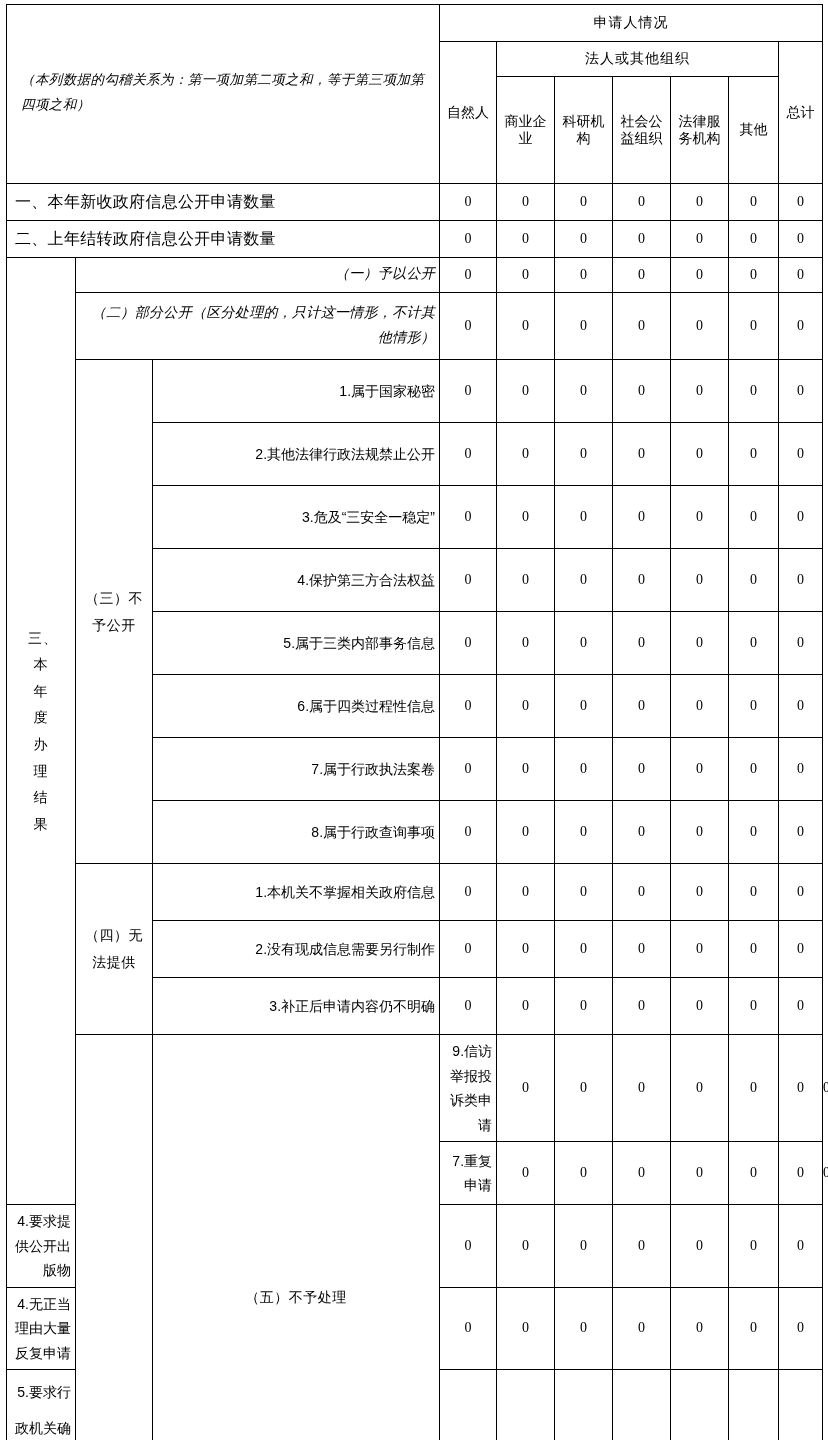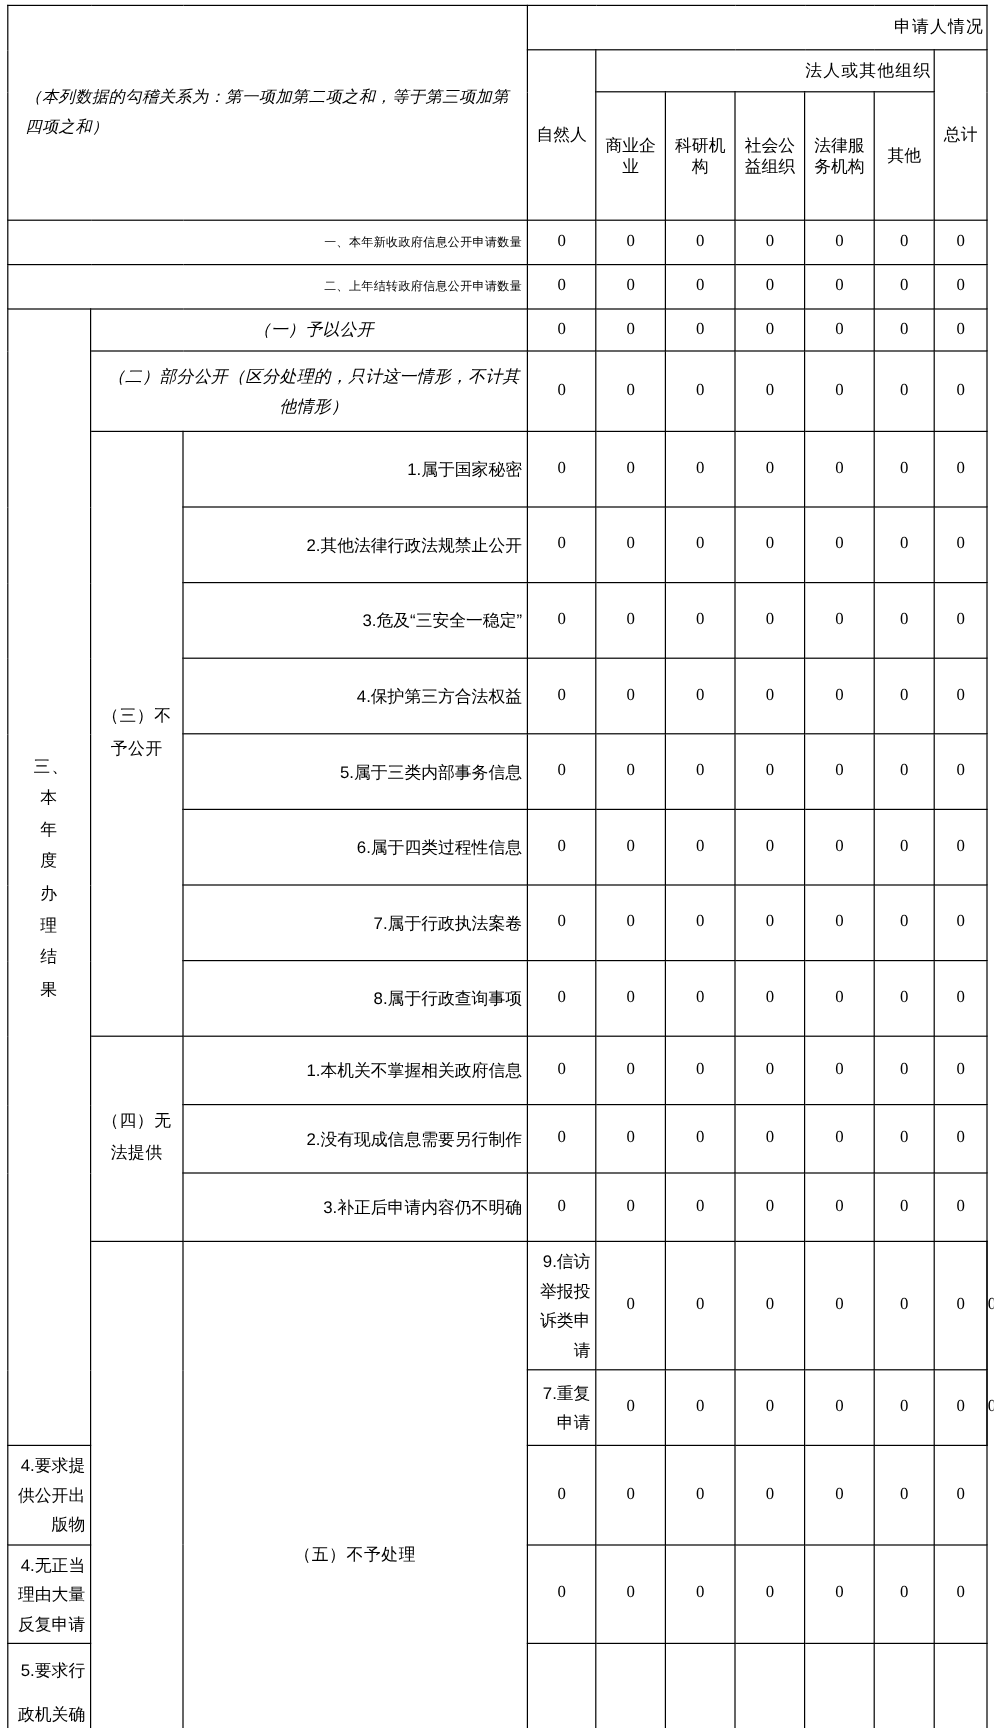--- a/index.html
+++ b/index.html
@@ -22,25 +22,25 @@
     vertical-align:middle;
     color:#000;
   }
   
   .h-note{
     text-align:left;
     padding:6px 10px 6px 14px;
     font-size:13.5px;
     line-height:1.85;
     letter-spacing:0.4px;
-    font-family:Liberation Sans, sans-serif;
+    font-family:Liberation Mono, monospace;
     font-style:italic;
   }
   .h-grp{
-    text-align:right;
+    text-align:center;
     font-size:14px;
     padding:4px 2px;
     letter-spacing:1px;
   }
   .h-vert{
     text-align:center;
     font-size:14px;
     line-height:1.25;
     padding:4px 2px;
     word-break:break-all;
@@ -55,41 +55,40 @@
     padding:3px 21px;
     word-break:break-all;
   }
   .lv2{
     text-align:center;
     font-size:14px;
     line-height:1.9;
     letter-spacing:0.5px;
     padding:3px 4px;
     word-break:break-all;
-    font-family:Liberation Mono, monospace;
   }
   .lv3{
     text-align:right;
     font-size:14px;
     line-height:1.75;
     padding:4px 4px 4px 8px;
   }
   .toprow{
-    text-align:right;
-    font-size:10px;
+    text-align:left;
+    font-size:16px;
     padding:4px 4px 4px 8px;
     letter-spacing:0.3px;
   }
   .indent1{
-    text-align:center;
+    text-align:right;
     font-size:14px;
     padding:4px 4px 4px 12px;
     line-height:1.8;
     letter-spacing:0.3px;
-    font-family:Liberation Sans, sans-serif;
+    font-family:Liberation Mono, monospace;
     font-style:italic;
   }
   .num{
     text-align:center;
     font-size:14px;
     font-family:"Liberation Serif","DejaVu Serif",serif;
   }
   .blank{border:1px solid #000;}
 </style>
 </head>

